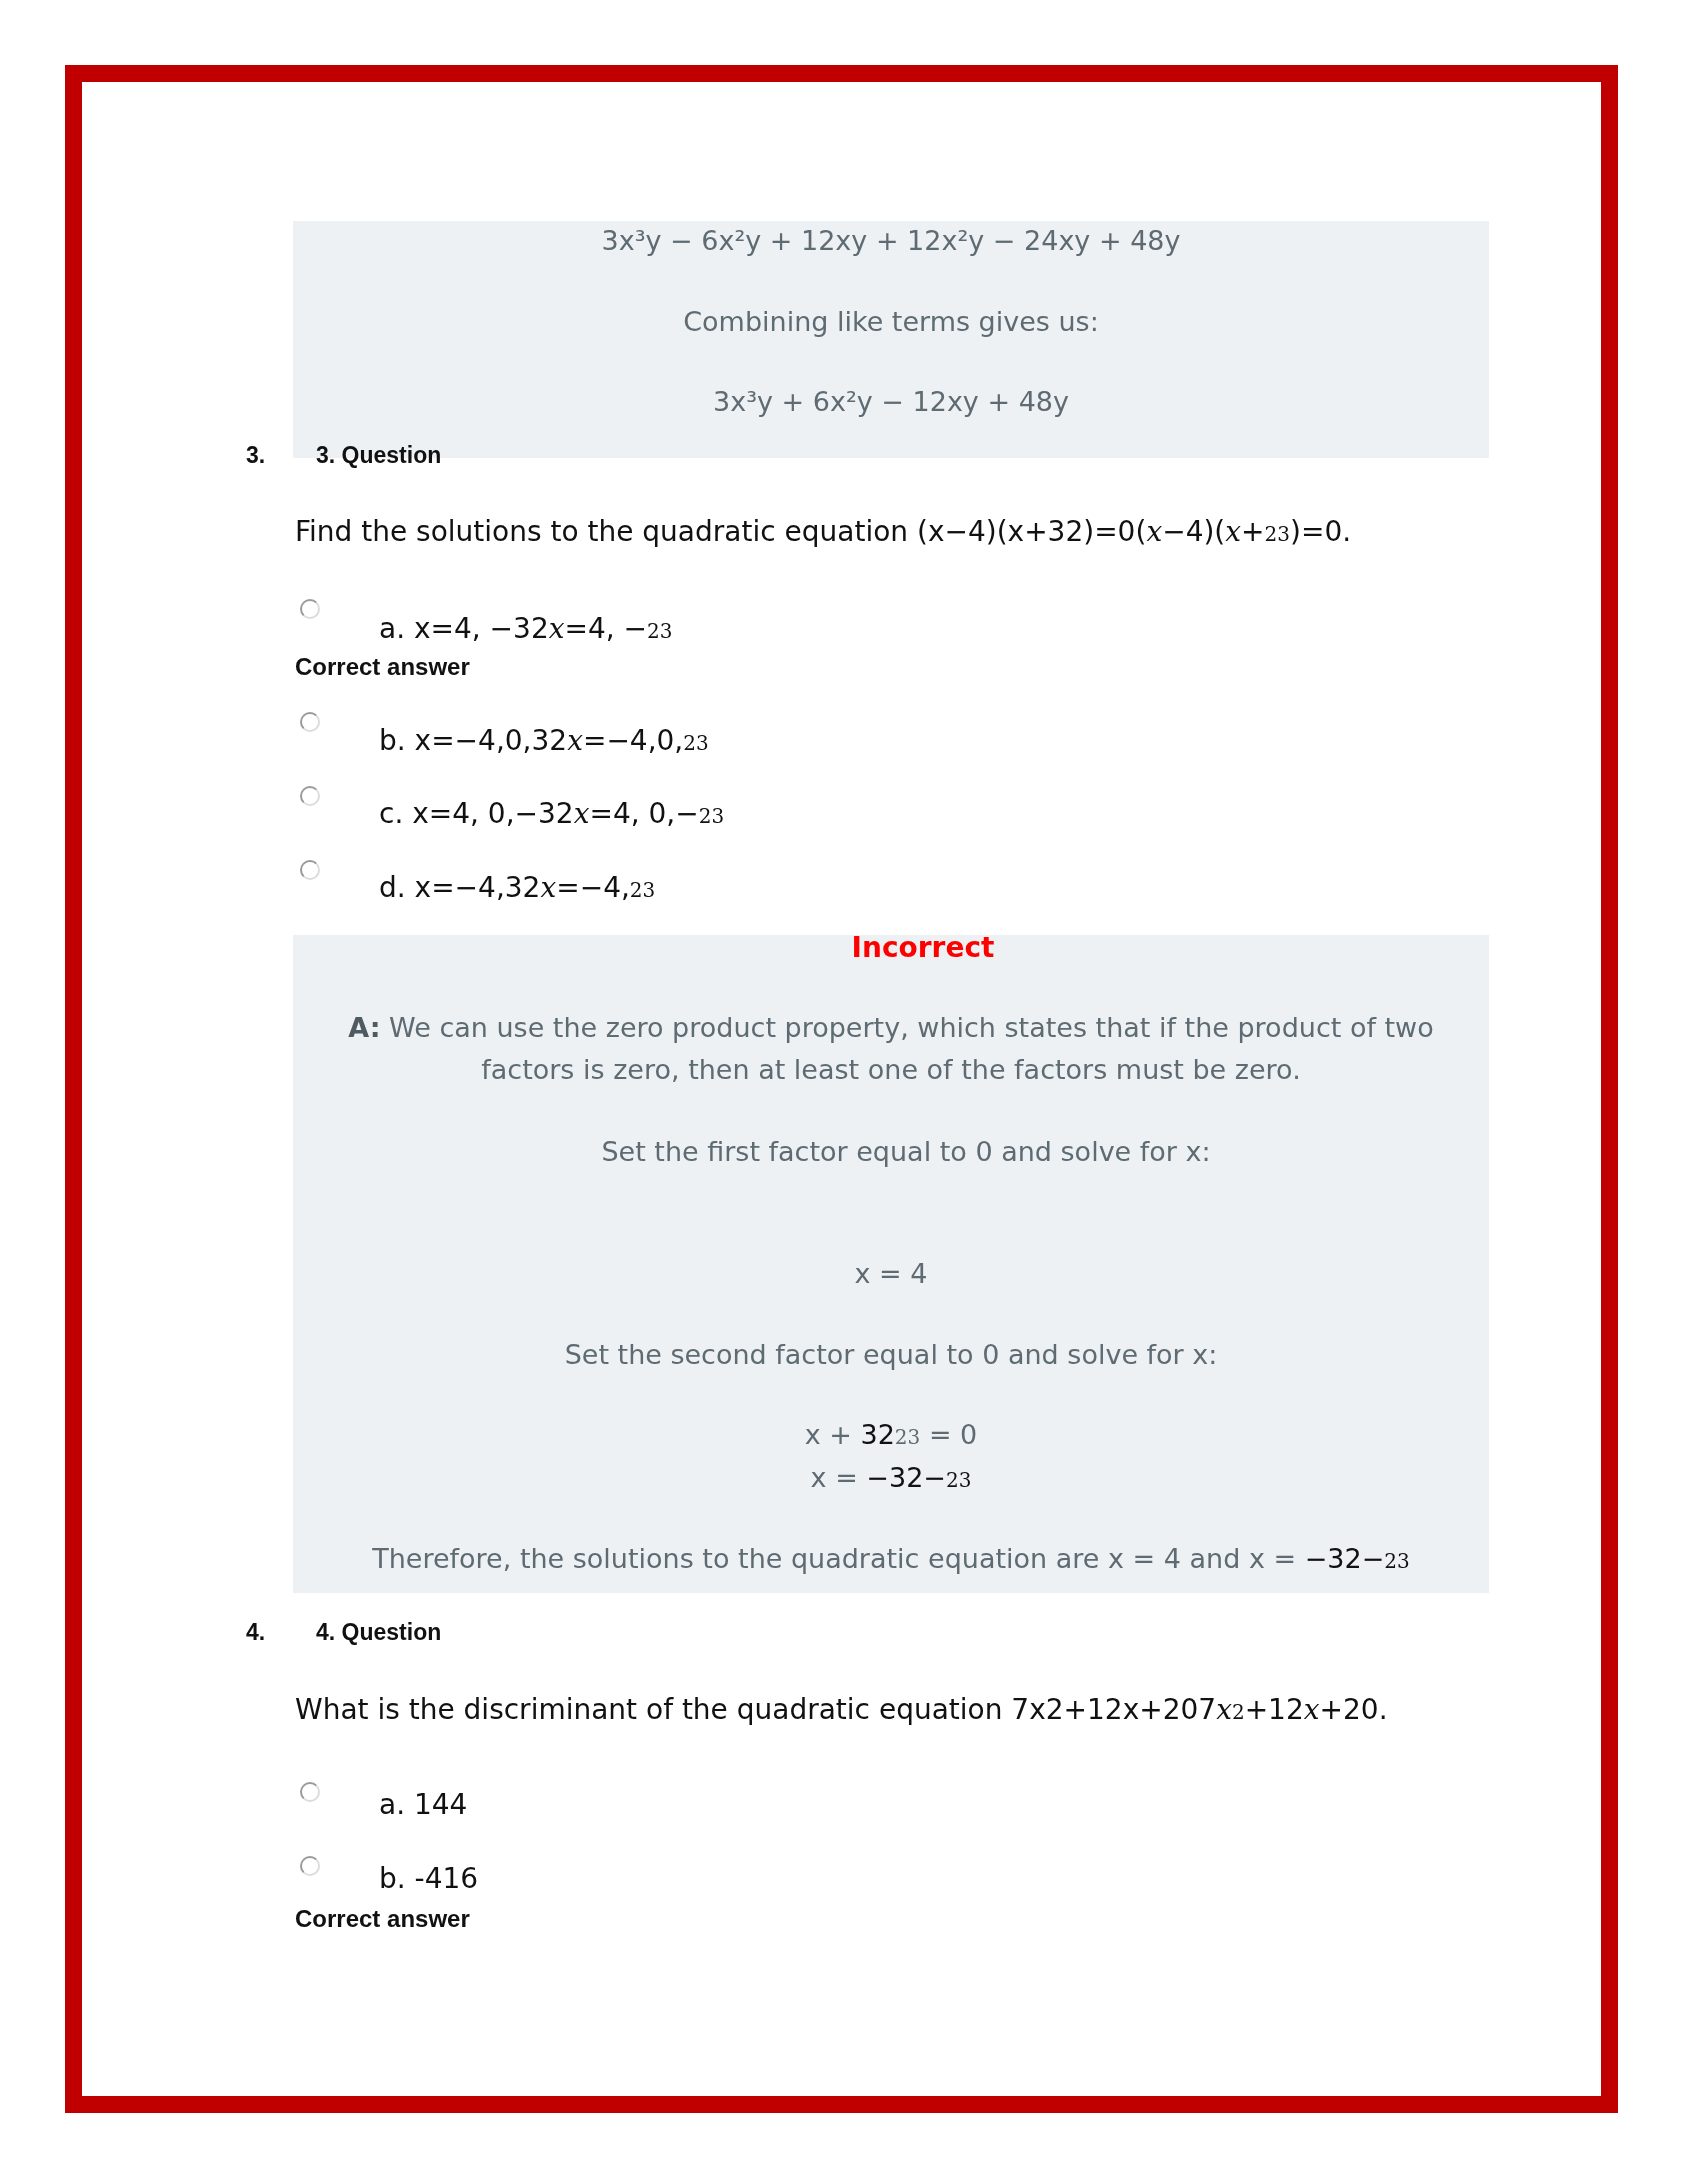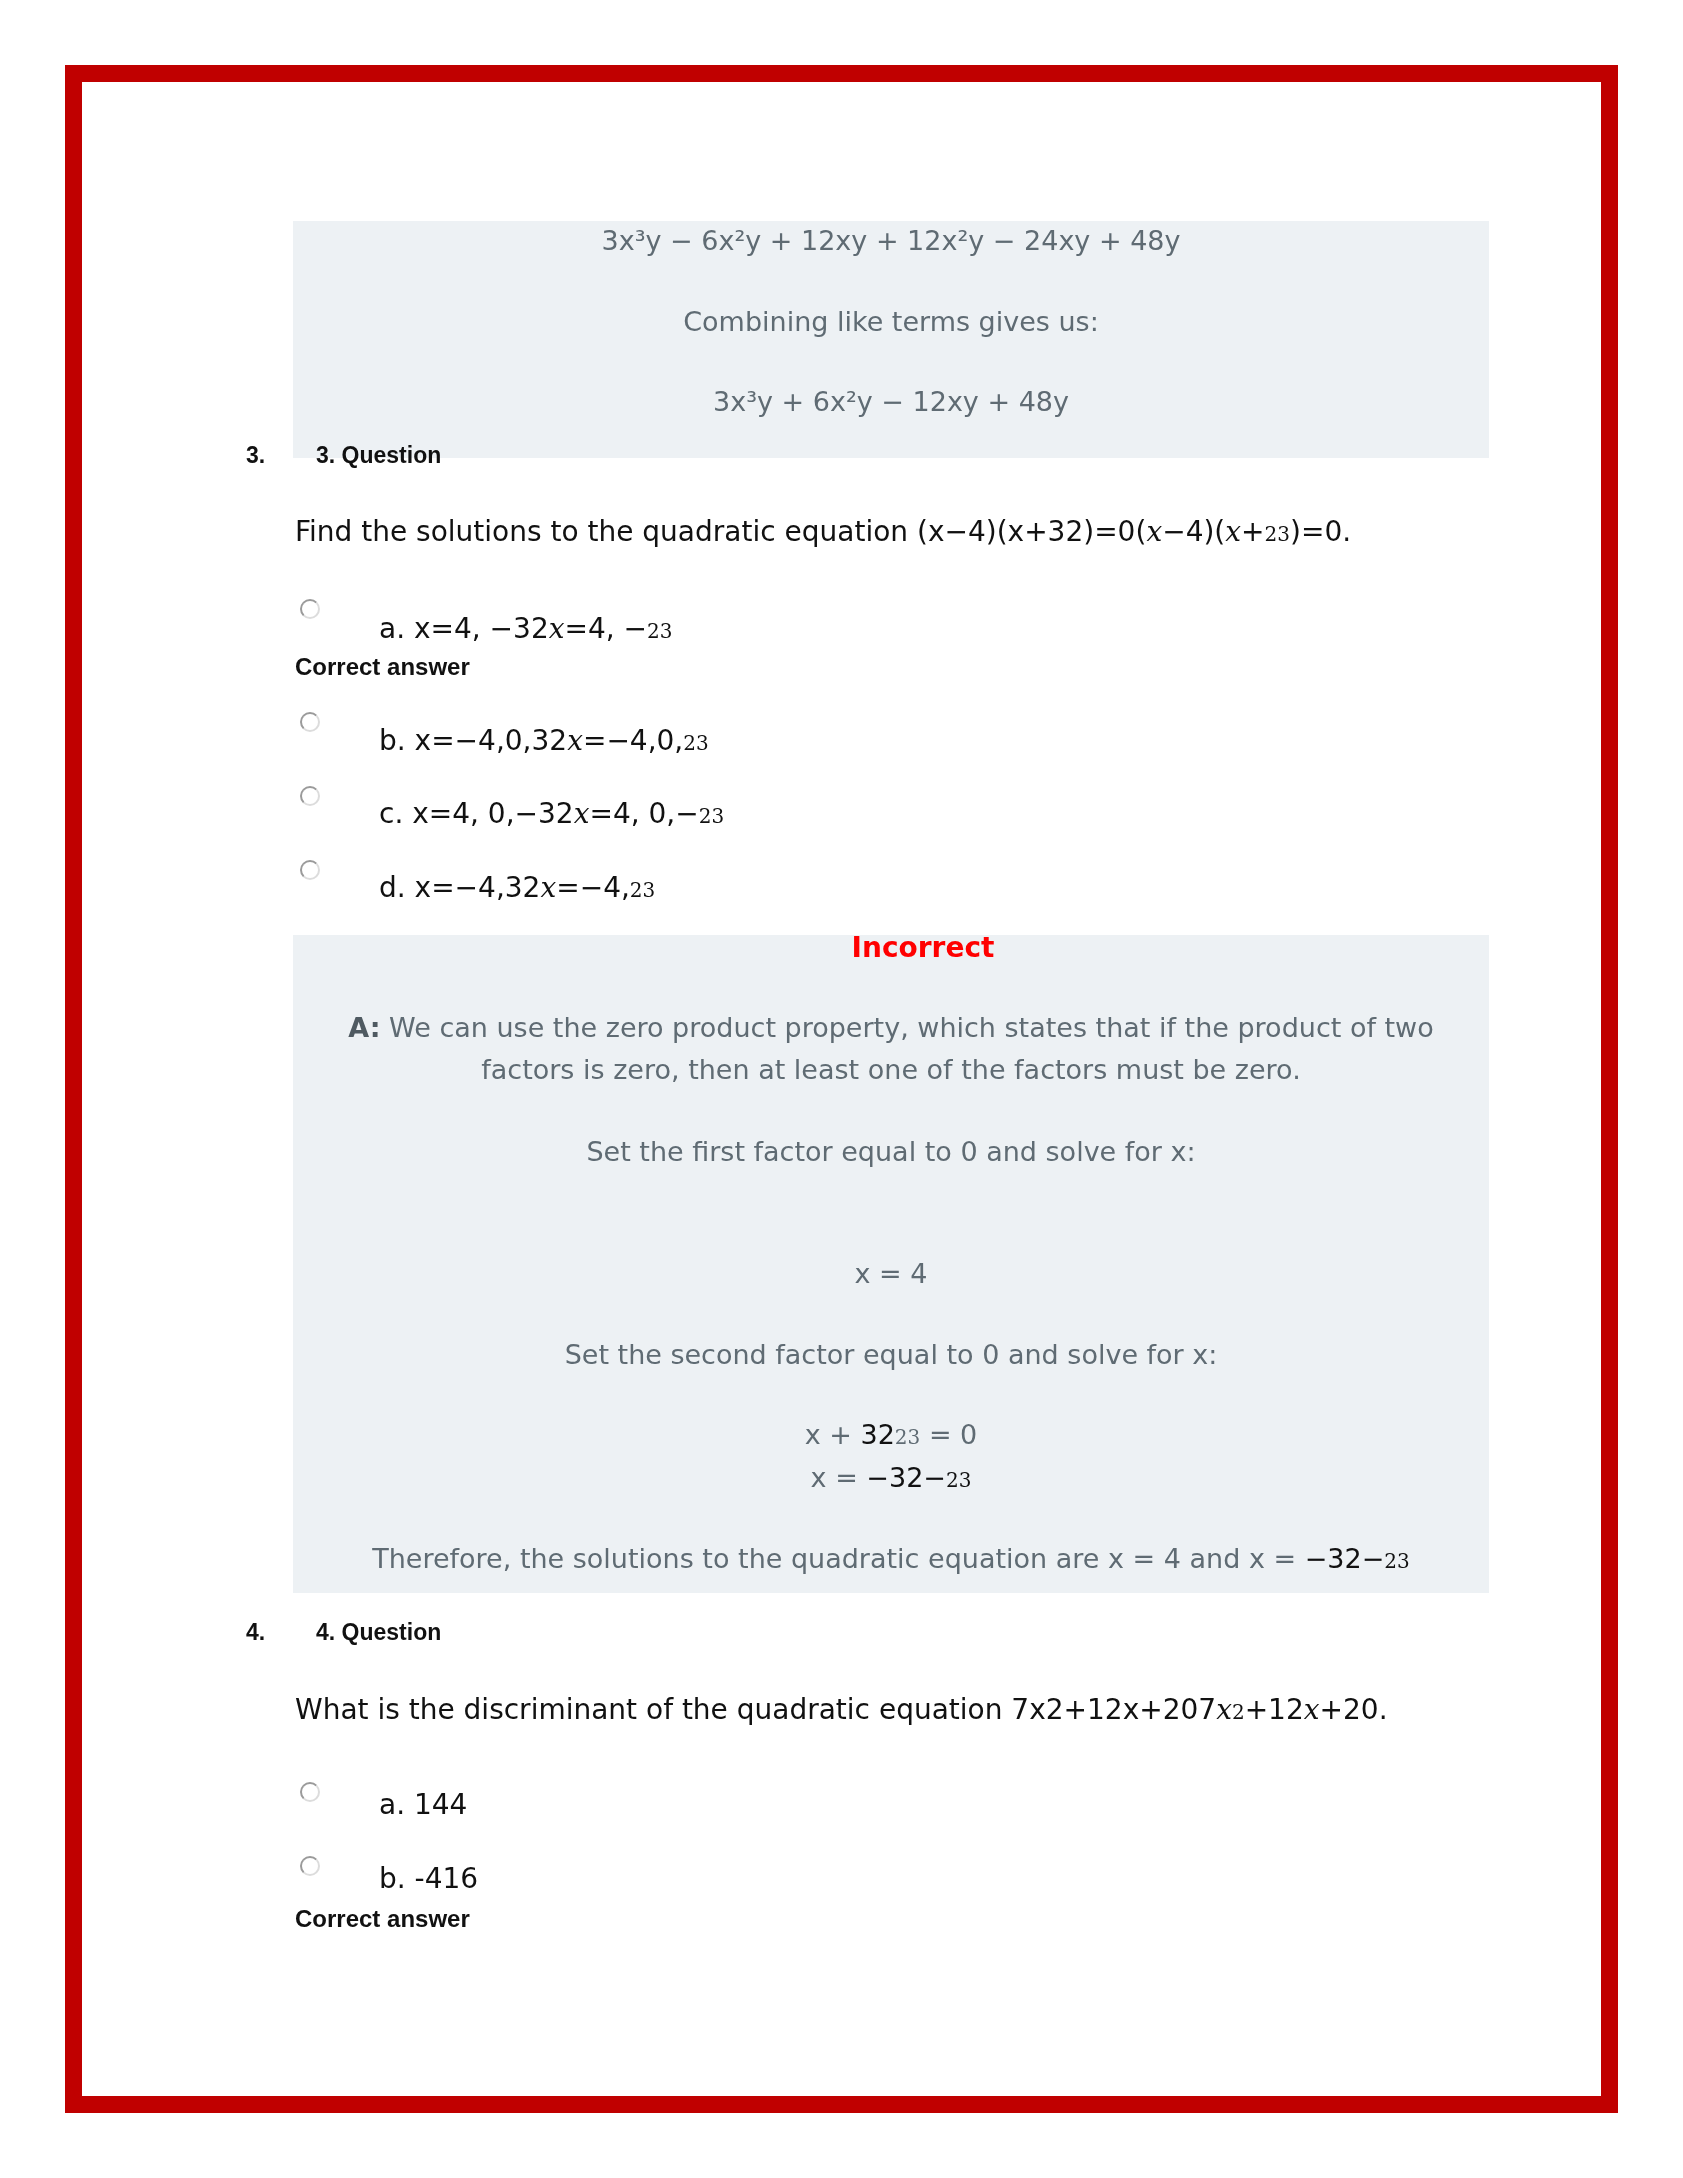--- a/index.html
+++ b/index.html
@@ -71,21 +71,21 @@
 <div class="opt" style="top:871px;">
   <span>d. x=−4,32</span><i>x</i><span>=−4,</span><span class="sm">23</span>
 </div>
 
 <div class="panel" style="top:935px; height:658px;">
   <div class="ptext incorrect" style="top:-3px;padding-left:32px;">Incorrect</div>
   <div class="ptext" style="top:77px;">
     <b>A:</b><span> We can use the zero product property, which states that if the product of two</span>
   </div>
   <div class="ptext" style="top:119px;">factors is zero, then at least one of the factors must be zero.</div>
-  <div class="ptext" style="top:201px;">Set the first factor equal to 0 and solve for x:</div>
+  <div class="ptext" style="top:201px;padding-left:15px;">Set the first factor equal to 0 and solve for x:</div>
   <div class="ptext" style="top:323px;">x = 4</div>
   <div class="ptext" style="top:404px;">Set the second factor equal to 0 and solve for x:</div>
   <div class="ptext" style="top:484px;">
     <span>x + </span><span class="dark">32</span><span class="small">23</span><span> = 0</span>
   </div>
   <div class="ptext" style="top:527px;">
     <span>x = </span><span class="dark">−32−</span><span class="small dark">23</span>
   </div>
   <div class="ptext" style="top:608px;">
     <span>Therefore, the solutions to the quadratic equation are x = 4 and x = </span><span class="dark">−32−</span><span class="small dark">23</span>

